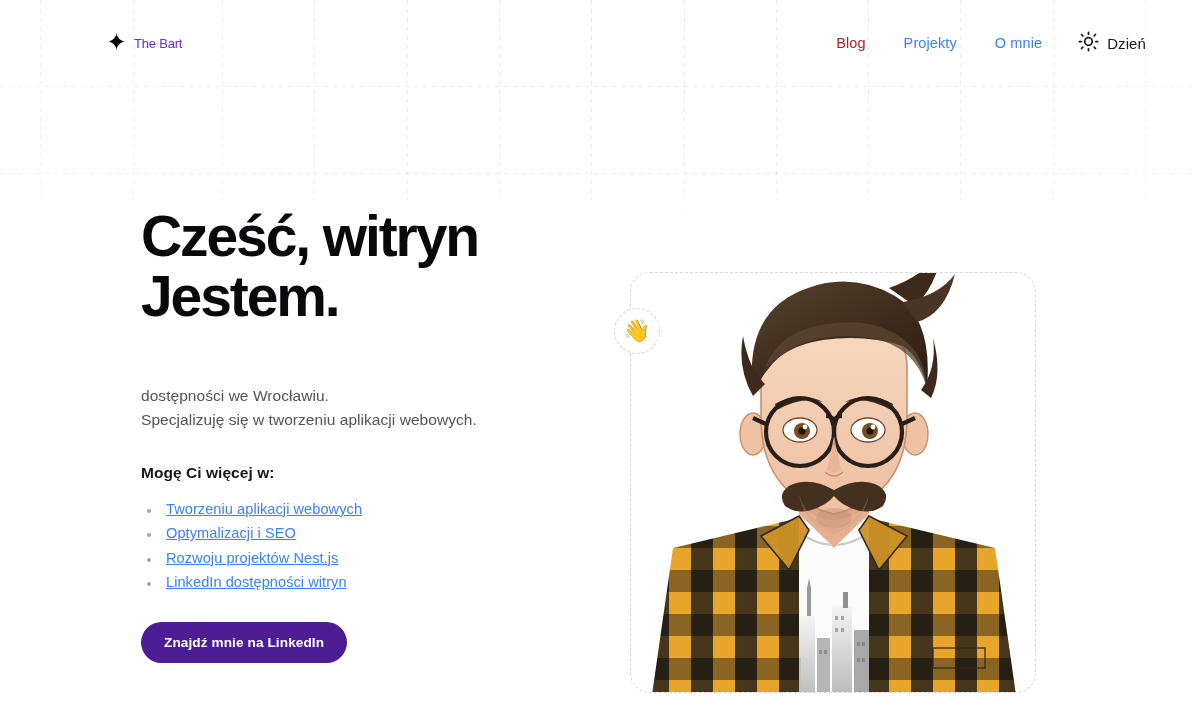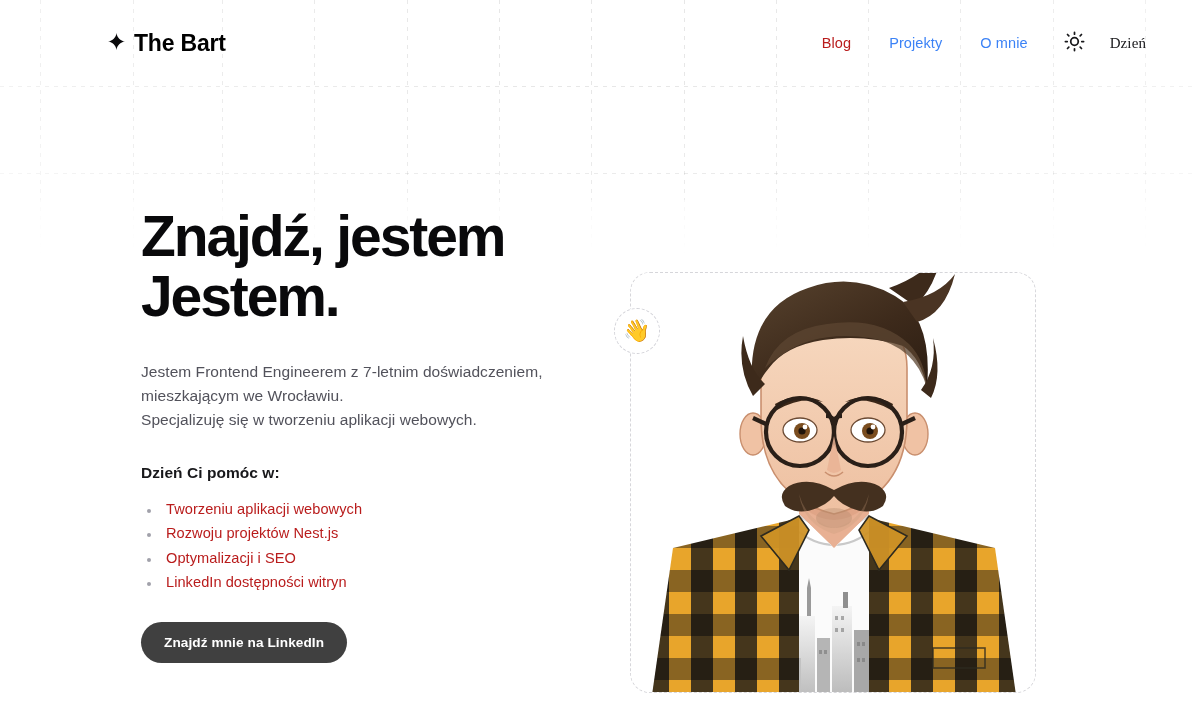--- a/index.html
+++ b/index.html
@@ -44,32 +44,32 @@
 
   
   .header {
     position:absolute; top:0; left:0; right:0; height:86px;
     display:flex; align-items:center;
     padding:0 46px 0 108px;
     z-index:5;
   }
   .brand { display:flex; align-items:center; gap:9px; cursor:pointer; }
   .brand .spark { font-size:17px; color:#09090b; line-height:1; display:block; margin-top:-1px;}
-  .brand-name { font-size:23px; font-weight:700; color:#000000; letter-spacing:-0.2px; }
+  .brand-name { font-size:13px; font-weight:400; color:#6d28d9; letter-spacing:-0.2px; }
 
   .nav { margin-left:auto; display:flex; align-items:center; gap:0; }
   .nav a {
     font-size:14.5px; color:#3b82f6; text-decoration:none; padding:0 19px;
     letter-spacing:0.1px;
   }
   .nav a.active { color:#b91c1c; }
   .theme-toggle {
-    display:flex; align-items:center; gap:25px;
+    display:flex; align-items:center; gap:8px;
     margin-left:17px; cursor:pointer; background:none; border:none;
-    font-family:Liberation Serif, serif;
+    font-family:Liberation Sans, sans-serif;
     text-align:center;
   }
   .theme-label { font-size:15px; color:#18181b; letter-spacing:0.1px; }
   .sun { display:block; }
 
   
   .hero { position:absolute; top:0; left:0; right:0; bottom:0; z-index:4; }
 
   .hero-left { position:absolute; left:141px; top:206px; width:460px; }
   h1.headline {
@@ -80,29 +80,29 @@
     margin-top:33px;
     font-size:15.5px; line-height:1.55; color:#52525b; letter-spacing:0.05px;
   }
   .help-title {
     margin-top:32px;
     font-size:15.5px; font-weight:700; color:#18181b; letter-spacing:0.05px;
   }
   ul.help-list { margin-top:19px; list-style:none; }
   ul.help-list li {
     position:relative; padding-left:25px; margin-bottom:8.5px;
-    font-size:14.6px; color:#b91c1c; letter-spacing:0.05px;
+    font-size:14.6px; color:#3b82f6; letter-spacing:0.05px;text-decoration:underline;
   }
   ul.help-list li::before {
     content:""; position:absolute; left:6px; top:8px;
     width:4px; height:4px; border-radius:50%; background:#a1a1aa;
   }
   .cta {
     display:inline-block; margin-top:23px;
-    background:#404040; color:#fff;
+    background:#4c1d95; color:#fff;
     font-size:13.6px; font-weight:600; letter-spacing:0.1px;
     padding:13px 23px; border-radius:999px;
     border:none; cursor:pointer; font-family:inherit;
     text-decoration:none;
   }
 
   
   .portrait-card {
     position:absolute; left:630px; top:272px; width:406px; height:421px;
     border:1px dashed #d6d6da;
@@ -183,36 +183,36 @@
         </span>
         <span class="theme-label">Dzień</span>
       </button>
     </nav>
   </header>
 
   <main class="hero">
 
     <div class="hero-left">
       <h1 class="headline">
-        <span>Znajdź, jestem</span><br>
+        <span>Cześć, witryn</span><br>
         <span>Jestem.</span>
       </h1>
 
       <p class="lede">
-        <span>Jestem Frontend Engineerem z 7-letnim doświadczeniem,</span><br>
-        <span>mieszkającym we Wrocławiu.</span><br>
+        <br>
+        <span>dostępności we Wrocławiu.</span><br>
         <span>Specjalizuję się w tworzeniu aplikacji webowych.</span>
       </p>
 
-      <p class="help-title">Dzień Ci pomóc w:</p>
+      <p class="help-title">Mogę Ci więcej w:</p>
 
       <ul class="help-list">
         <li>Tworzeniu aplikacji webowych</li>
+        <li>Optymalizacji i SEO</li>
         <li>Rozwoju projektów Nest.js</li>
-        <li>Optymalizacji i SEO</li>
         <li>LinkedIn dostępności witryn</li>
       </ul>
 
       <a href="#" class="cta">Znajdź mnie na LinkedIn</a>
     </div>
 
     <div class="wave-badge">
       <span>👋</span>
     </div>
 

